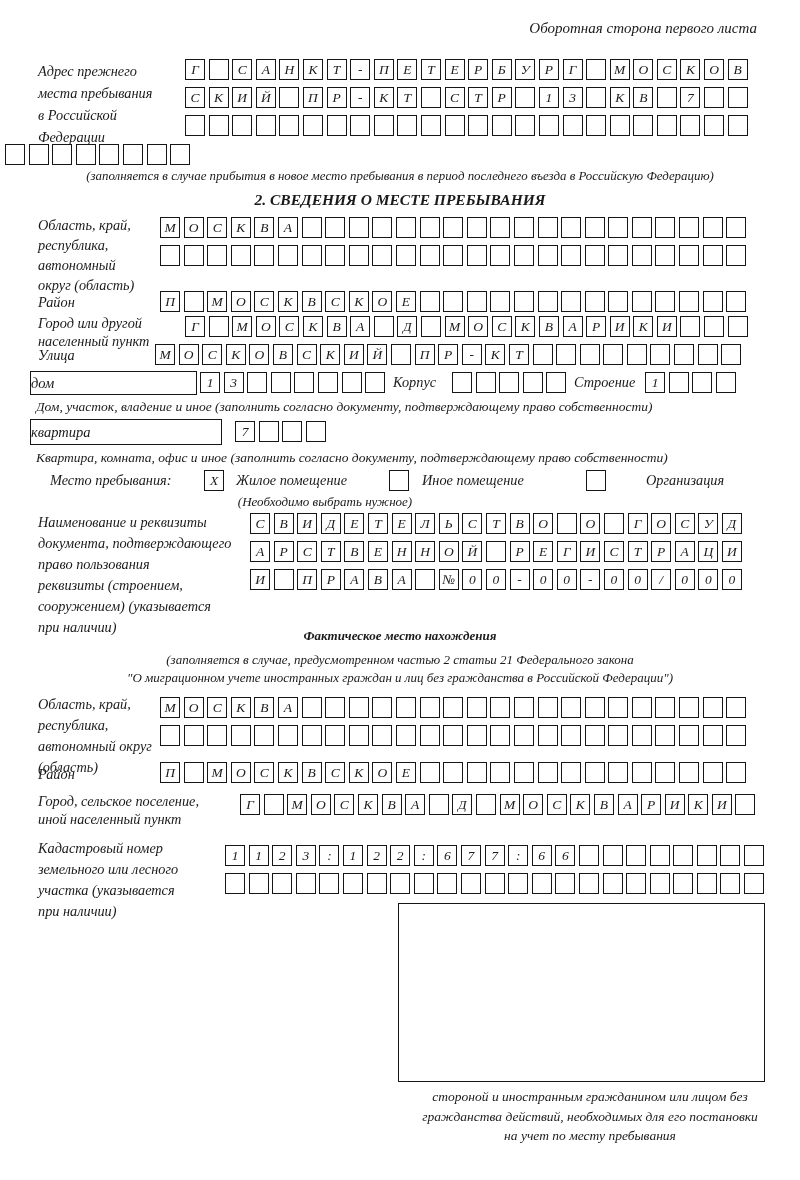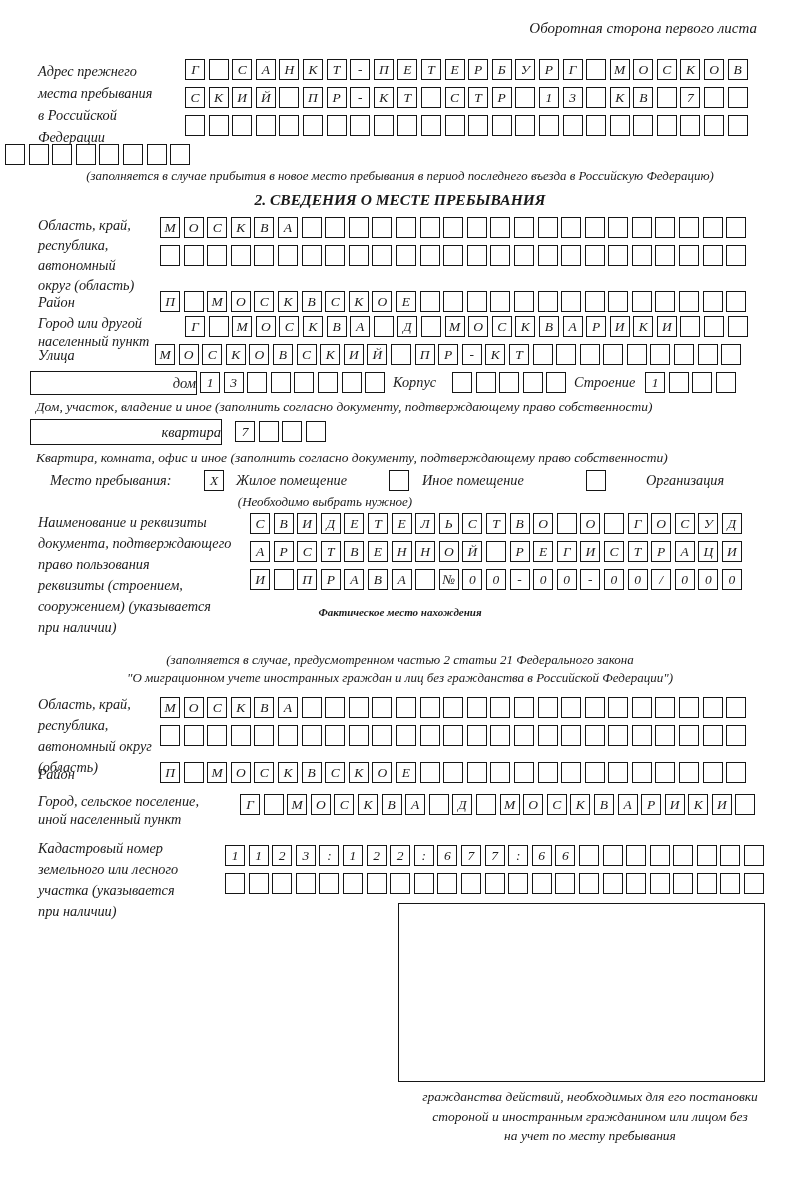--- a/index.html
+++ b/index.html
@@ -19,21 +19,21 @@
   .label{font-size:14.3px;line-height:20px;}
   .label div{white-space:nowrap;}
   .lh22 div{line-height:22px;}
   .lh21 div{line-height:21px;}
   .lh18 div{line-height:18px;}
   .caption{font-size:12.9px;}
   .center{width:800px;text-align:center;}
   .bold{font-weight:bold;}
   .bigbox{
     box-sizing:border-box;border:1.6px solid #161616;background:#fff;
-    display:flex;align-items:center;justify-content:flex-end;font-size:14.5px;
+    display:flex;align-items:center;justify-content:flex-start;font-size:14.5px;
   }
   .inline-label{font-size:14.3px;white-space:nowrap;}
   .emptybox{box-sizing:border-box;border:1.6px solid #161616;background:#fff;}
 </style>
 </head>
 <body>
 
 <div class="abs" style="left:0;top:20px;width:757px;text-align:right;font-size:15px">Оборотная сторона первого листа</div>
 
 <div class="abs label lh22" style="left:38px;top:60px">
@@ -405,21 +405,21 @@
     <span class="cell">0</span>
     <span class="cell">-</span>
     <span class="cell">0</span>
     <span class="cell">0</span>
     <span class="cell">/</span>
     <span class="cell">0</span>
     <span class="cell">0</span>
     <span class="cell">0</span>
   </div>
 
-<div class="abs center bold" style="left:0;top:606px;font-size:11px">Фактическое место нахождения</div>
+<div class="abs center bold" style="left:0;top:628px;font-size:13px">Фактическое место нахождения</div>
 <div class="abs center" style="left:0;top:652px;font-size:13px">(заполняется в случае, предусмотренном частью 2 статьи 21 Федерального закона</div>
 <div class="abs center" style="left:0;top:670px;font-size:13px">"О миграционном учете иностранных граждан и лиц без гражданства в Российской Федерации")</div>
 
 <div class="abs label lh21" style="left:38px;top:694px">
     <div>Область, край,</div>
     <div>республика,</div>
     <div>автономный округ</div>
     <div>(область)</div>
   </div>
 <div class="abs row" style="left:160px;top:697px">
@@ -587,16 +587,16 @@
     <span class="cell"></span>
     <span class="cell"></span>
     <span class="cell"></span>
     <span class="cell"></span>
     <span class="cell"></span>
     <span class="cell"></span>
   </div>
 
 <div class="abs emptybox" style="left:398px;top:903px;width:367px;height:179px"></div>
 <div class="abs" style="left:390px;top:1087px;width:400px;text-align:center;font-size:13.5px;line-height:19.5px">
+    <div>стороной и иностранным гражданином или лицом без</div>
     <div>гражданства действий, необходимых для его постановки</div>
-    <div>стороной и иностранным гражданином или лицом без</div>
     <div>на учет по месту пребывания</div>
   </div>
 
 </body></html>

